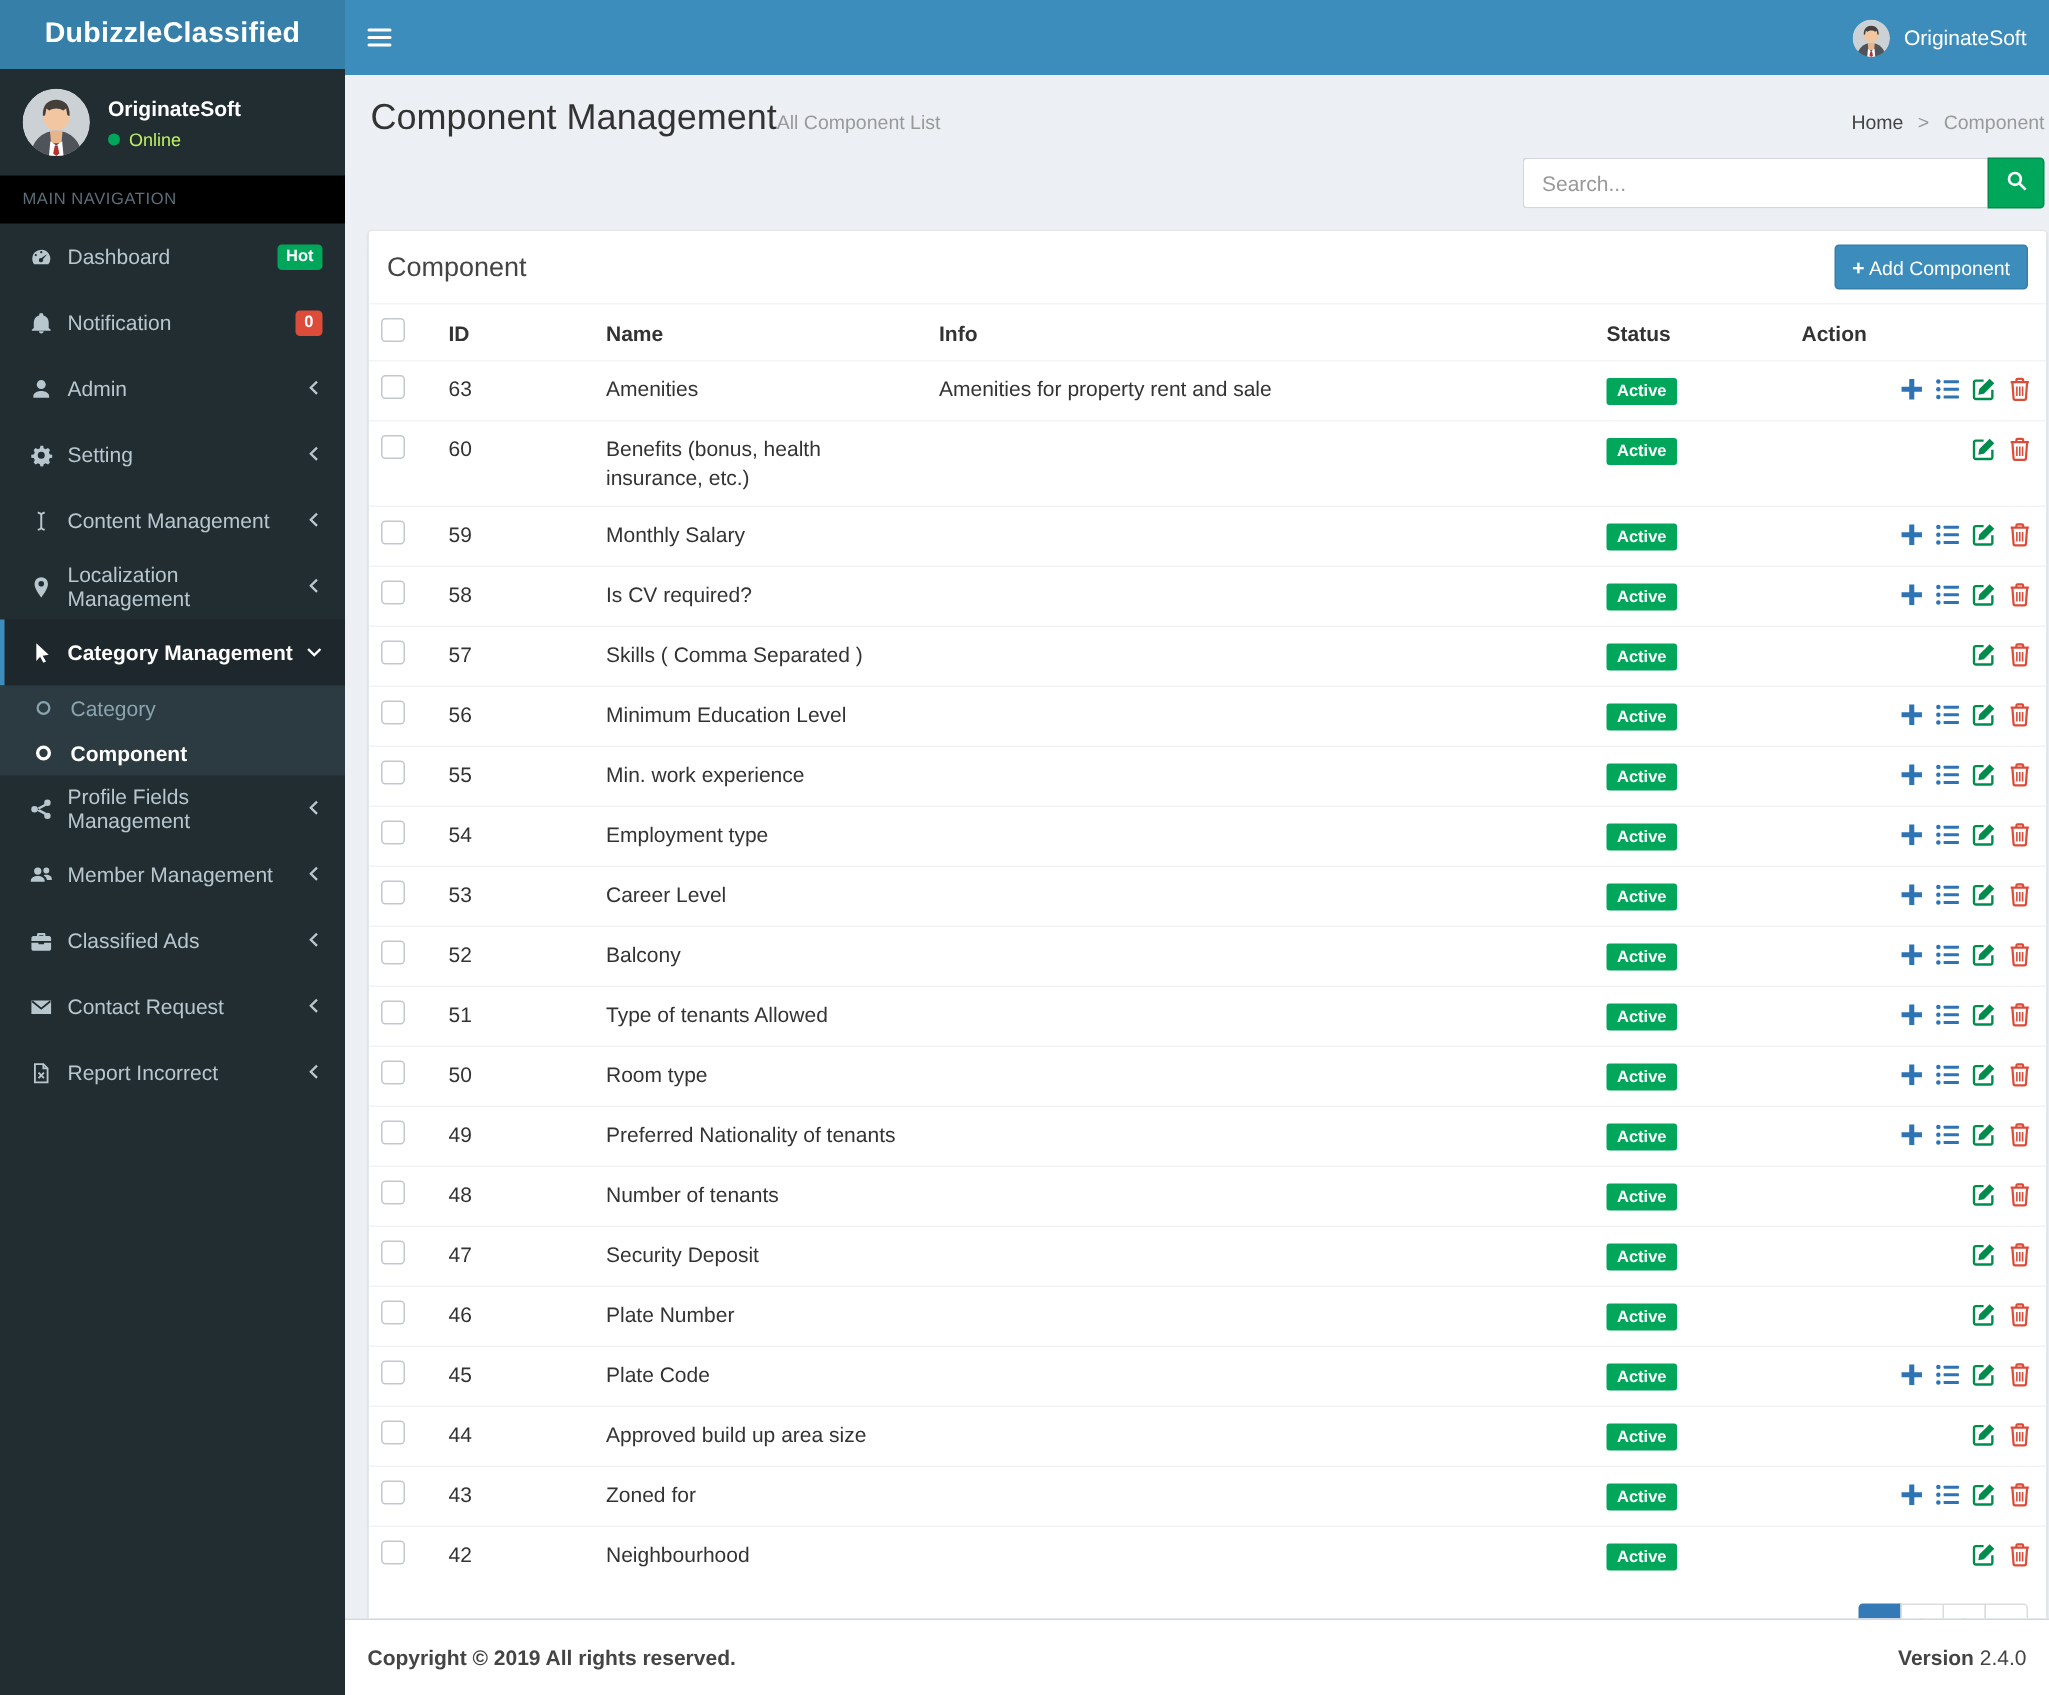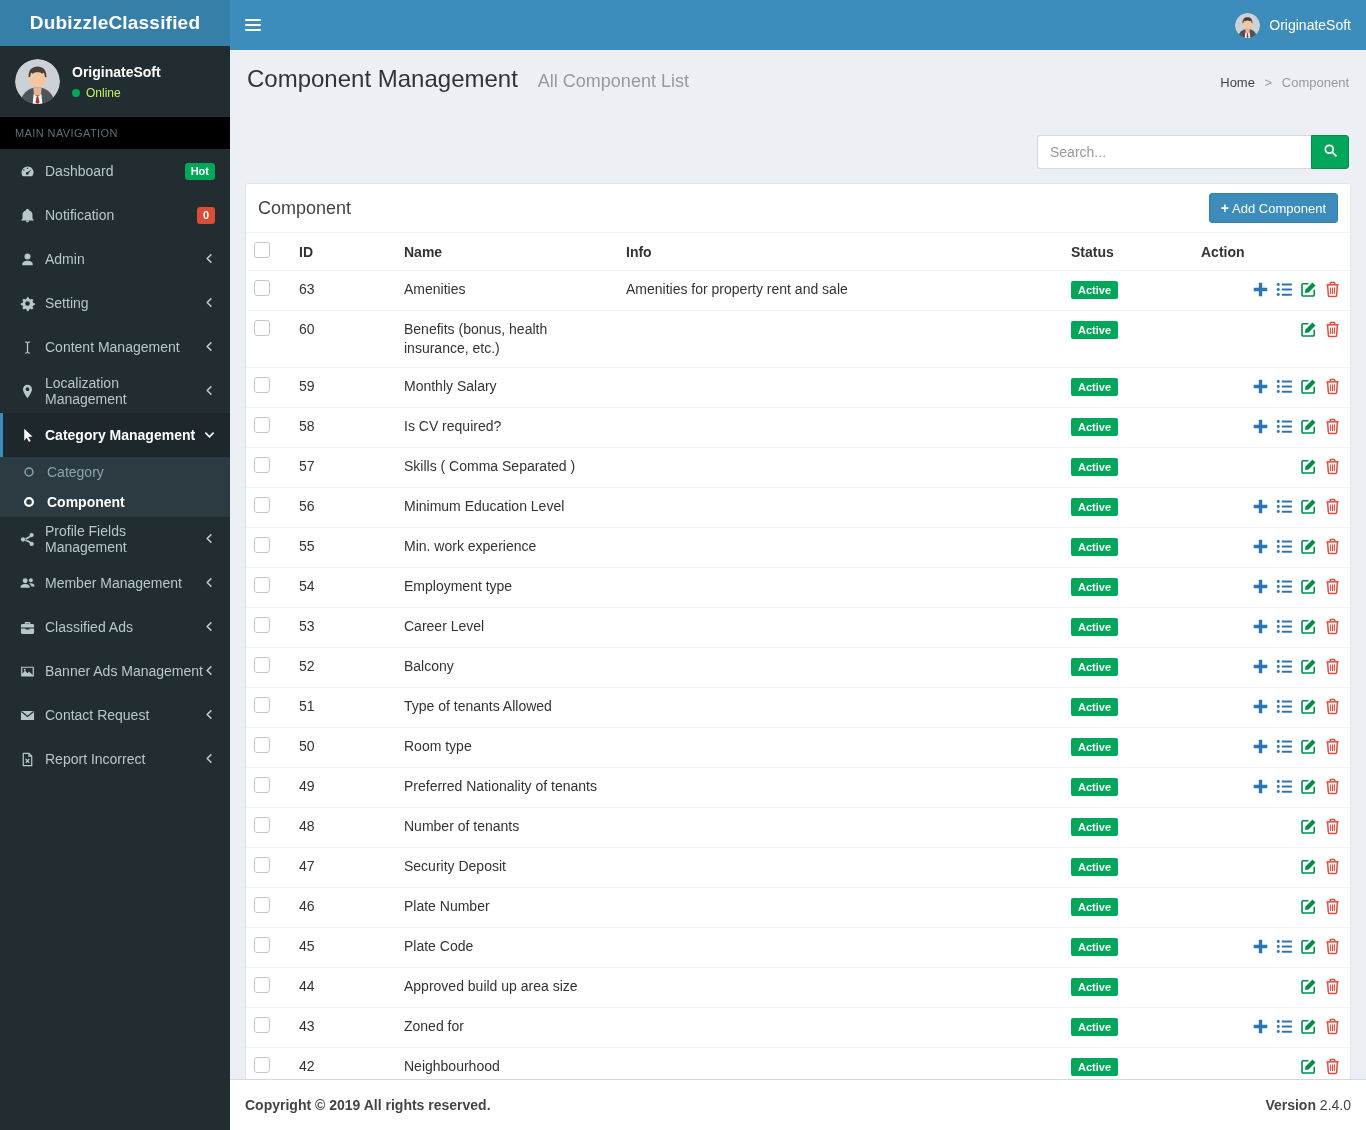--- a/index.html
+++ b/index.html
@@ -40,31 +40,31 @@
 
   
   .main-col { flex:1; display:flex; flex-direction:column; background:var(--body-bg); min-width:0; }
   .navbar { height:50px; background:var(--accent); display:flex; align-items:center; flex:0 0 50px; }
   .hamburger { width:45px; height:50px; display:flex; flex-direction:column; justify-content:center; align-items:center; gap:3px; cursor:pointer; }
   .hamburger span { width:16px; height:2px; background:#fff; border-radius:1px; }
   .nav-spacer { flex:1; }
   .nav-user { display:flex; align-items:center; padding:0 15px; height:50px; cursor:pointer; color:#fff; font-size:14px; }
   .nav-user .avatar { width:25px; height:25px; border-radius:50%; overflow:hidden; margin-right:9px; }
 
-  .content { flex:1; padding:9px 15px 0 15px; overflow:hidden; }
+  .content { flex:1; padding:9px 1px 0 15px; overflow:hidden; }
   .content-head { display:flex; align-items:baseline; padding:6px 2px 2px 2px; }
   .page-title { font-size:24px; font-weight:normal; color:#333; }
-  .page-subtitle { font-size:18px; color:#999; margin-left:20px; }
+  .page-subtitle { font-size:13px; color:#999; margin-left:0; }
   .breadcrumb { margin-left:auto; font-size:13px; }
   .breadcrumb .bc-home { color:#444; cursor:pointer;margin-top:32px; }
   .breadcrumb .bc-sep { color:#999; padding:0 6px; }
   .breadcrumb .bc-current { color:#999; }
 
   .search-row { display:flex; justify-content:flex-end; margin:10px 2px 14px 0; }
-  .search-group { display:flex; width:312px;margin-top:30px; }
+  .search-group { display:flex; width:348px; }
   .search-input { flex:1; height:34px; border:1px solid #d2d6de; border-right:none; border-radius:3px 0 0 3px;
                   padding:0 12px; font-size:14px; font-family:inherit; color:#333; outline:none; }
   .search-input::placeholder { color:#999; }
   .search-btn { width:38px; height:34px; background:var(--success); border:1px solid #008d4c; border-radius:0 3px 3px 0;
                 display:flex; align-items:center; justify-content:center; cursor:pointer; }
   .search-btn svg { width:15px; height:15px; }
 
   .box { background:#fff; border:1px solid #e4e7ea; border-radius:3px; box-shadow:0 1px 1px rgba(0,0,0,.08); }
   .box-header { display:flex; align-items:center; padding:9px 12px; border-bottom:1px solid #f4f4f4; }
   .box-title { font-size:18px; color:#444; }
@@ -246,31 +246,20 @@
               <path d="M8 1.5L3.5 6 8 10.5"></path>
             </svg></span>
         </li>
         <li class="menu-item">
           <span class="mi-icon">
             <svg viewBox="0 0 16 16" fill="currentColor">
               <path d="M6 2.2h4c.6 0 1 .4 1 1v1h2.5c.8 0 1.5.7 1.5 1.5v2.2H1V5.7c0-.8.7-1.5 1.5-1.5H5v-1c0-.6.4-1 1-1zm.5 1.5v.5h3v-.5zM1 9h5v1.2h4V9h5v4.3c0 .8-.7 1.5-1.5 1.5h-11c-.8 0-1.5-.7-1.5-1.5z"></path>
             </svg>
           </span>
           <span class="mi-label">Classified Ads</span>
-          <span class="mi-chevron"><svg viewBox="0 0 12 12" fill="none" stroke="currentColor" stroke-width="1.7">
-              <path d="M8 1.5L3.5 6 8 10.5"></path>
-            </svg></span>
-        </li>
-        <li class="menu-item">
-          <span class="mi-icon">
-            <svg viewBox="0 0 16 16" fill="currentColor">
-              <path d="M1.2 2.8h13.6v10.4H1.2zm1.3 1.3v6.3l2.8-3.5 2.6 3 1.7-2 3.9 3.7V4.1zM5 7a1 1 0 1 1 0-2 1 1 0 0 1 0 2z"></path>
-            </svg>
-          </span>
-          <span class="mi-label">Banner Ads Management</span>
           <span class="mi-chevron"><svg viewBox="0 0 12 12" fill="none" stroke="currentColor" stroke-width="1.7">
               <path d="M8 1.5L3.5 6 8 10.5"></path>
             </svg></span>
         </li>
         <li class="menu-item">
           <span class="mi-icon">
             <svg viewBox="0 0 16 16" fill="currentColor">
               <path d="M1 3.2h14v9.6H1z"></path>
               <path d="M1.5 3.7L8 9l6.5-5.3" stroke="#222d32" stroke-width="1.3" fill="none"></path>
             </svg>

